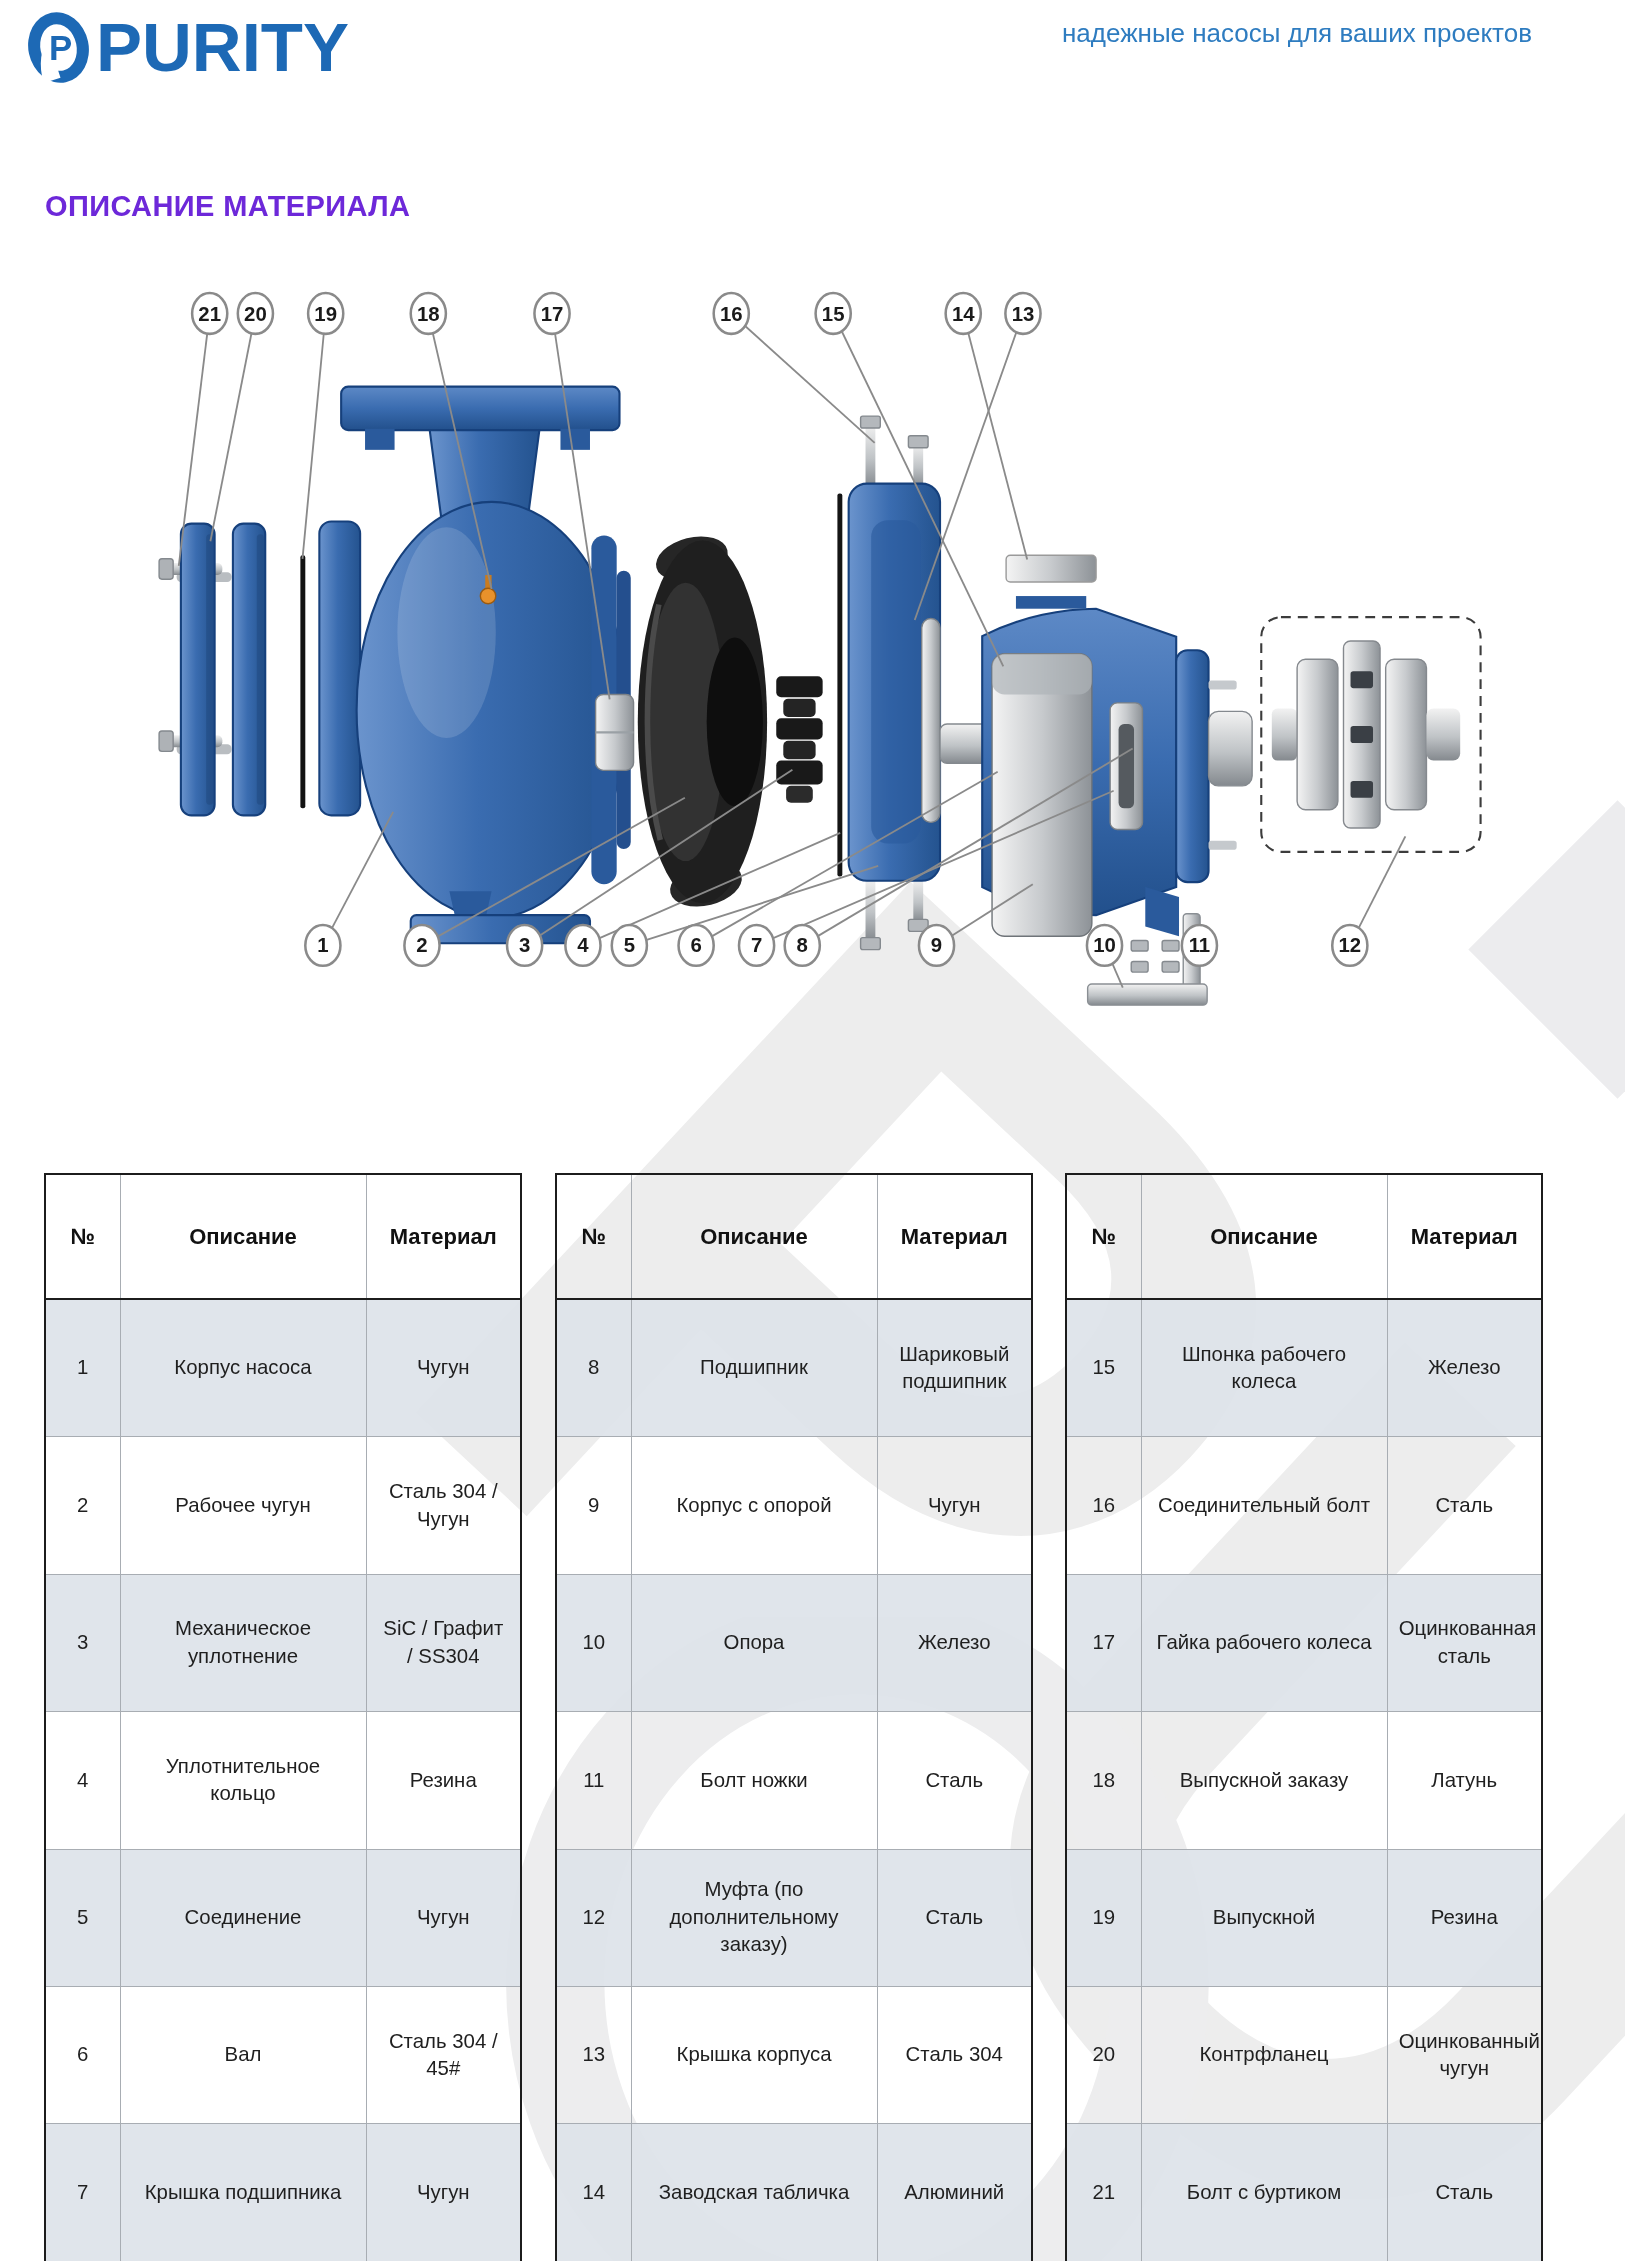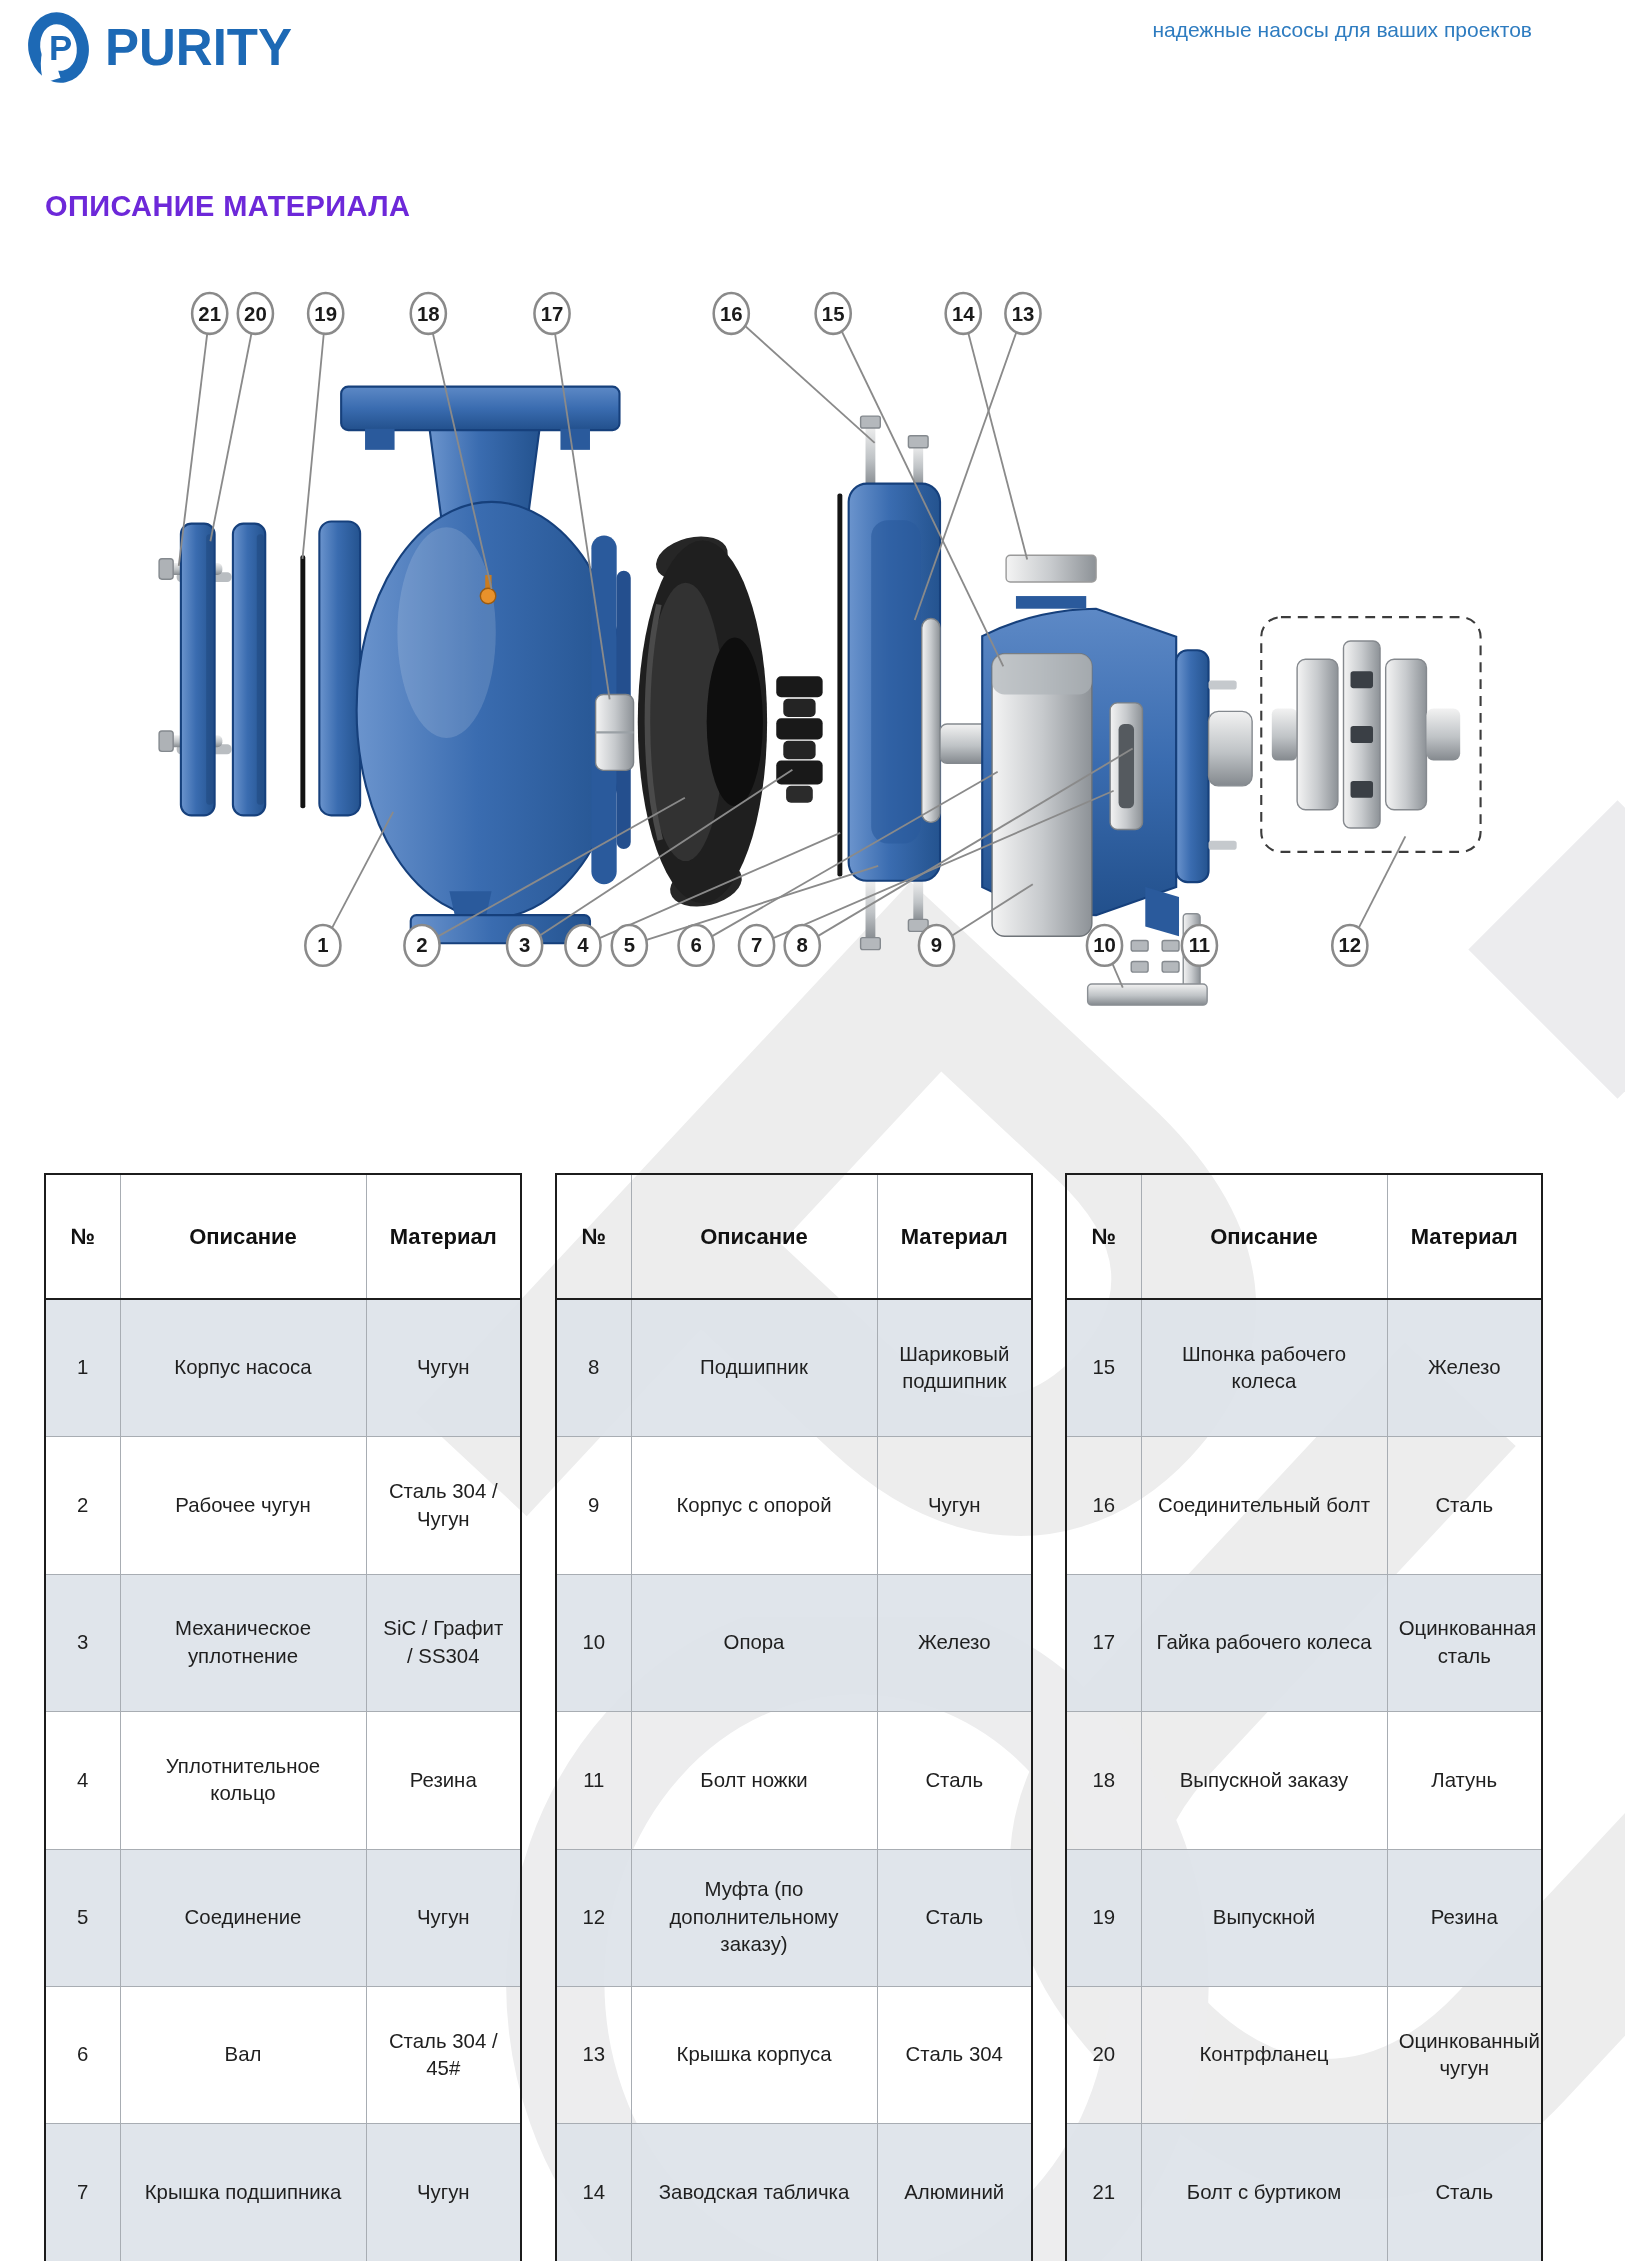--- a/index.html
+++ b/index.html
@@ -7,22 +7,22 @@
     position:relative;
     width:1626px;
     height:2261px;
     background:#ffffff;
     overflow:hidden;
     font-family:"Liberation Sans", sans-serif;
   }
   
   .header{position:absolute;left:25px;top:9.8px;display:flex;align-items:center;z-index:5;}
   .logo-mark{width:67px;height:75px;display:block;}
-  .wordmark{font-size:51px;font-weight:800;letter-spacing:0px;color:#1d69b5;margin-left:13px;line-height:1;}
-  .tagline{position:absolute;top:18.3px;right:94px;font-size:21px;color:#2e7cc0;z-index:5;}
+  .wordmark{font-size:69px;font-weight:800;letter-spacing:0px;color:#1d69b5;margin-left:4px;line-height:1;}
+  .tagline{position:absolute;top:18.3px;right:94px;font-size:26px;color:#2e7cc0;z-index:5;}
   .doc-title{position:absolute;left:45px;top:190px;font-size:29px;font-weight:800;color:#6d28d9;letter-spacing:0.4px;z-index:5;}
   
   .wm{position:absolute;z-index:0;color:#ededed;}
   .wm-letters{left:422px;top:1055px;font-size:1055px;font-weight:800;line-height:1;letter-spacing:-21px;transform:rotate(43deg);}
   .wm-diamond{left:1512px;top:844px;width:211px;height:211px;background:#ececee;transform:rotate(45deg);}
   .wm-ring{position:absolute;left:492px;top:1617px;z-index:0;}
   
   .diagram{position:absolute;left:112px;top:281px;width:1448px;height:893px;z-index:1;}
   .leader{stroke:#8a8a8a;stroke-width:2.6;fill:none;}
   .callout-circle{fill:#ffffff;stroke:#8a8a8a;stroke-width:3.6;}

